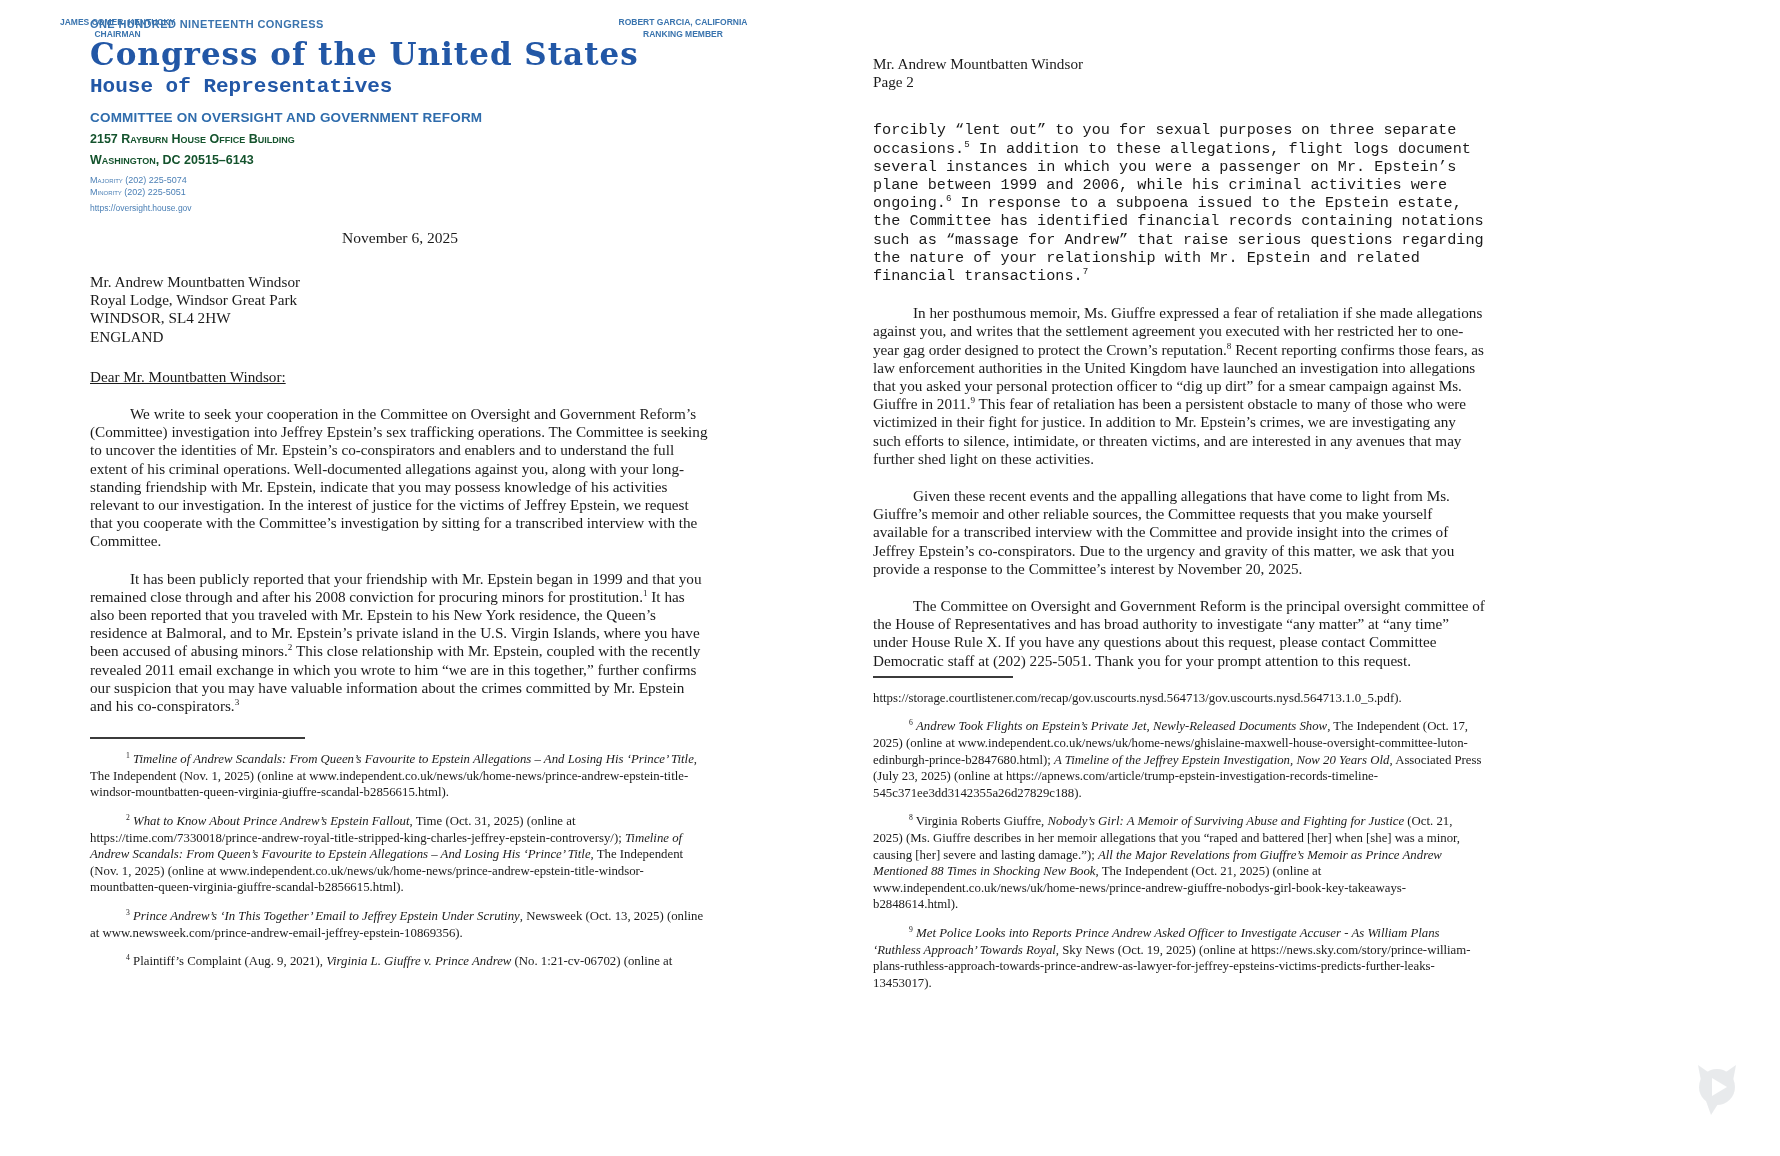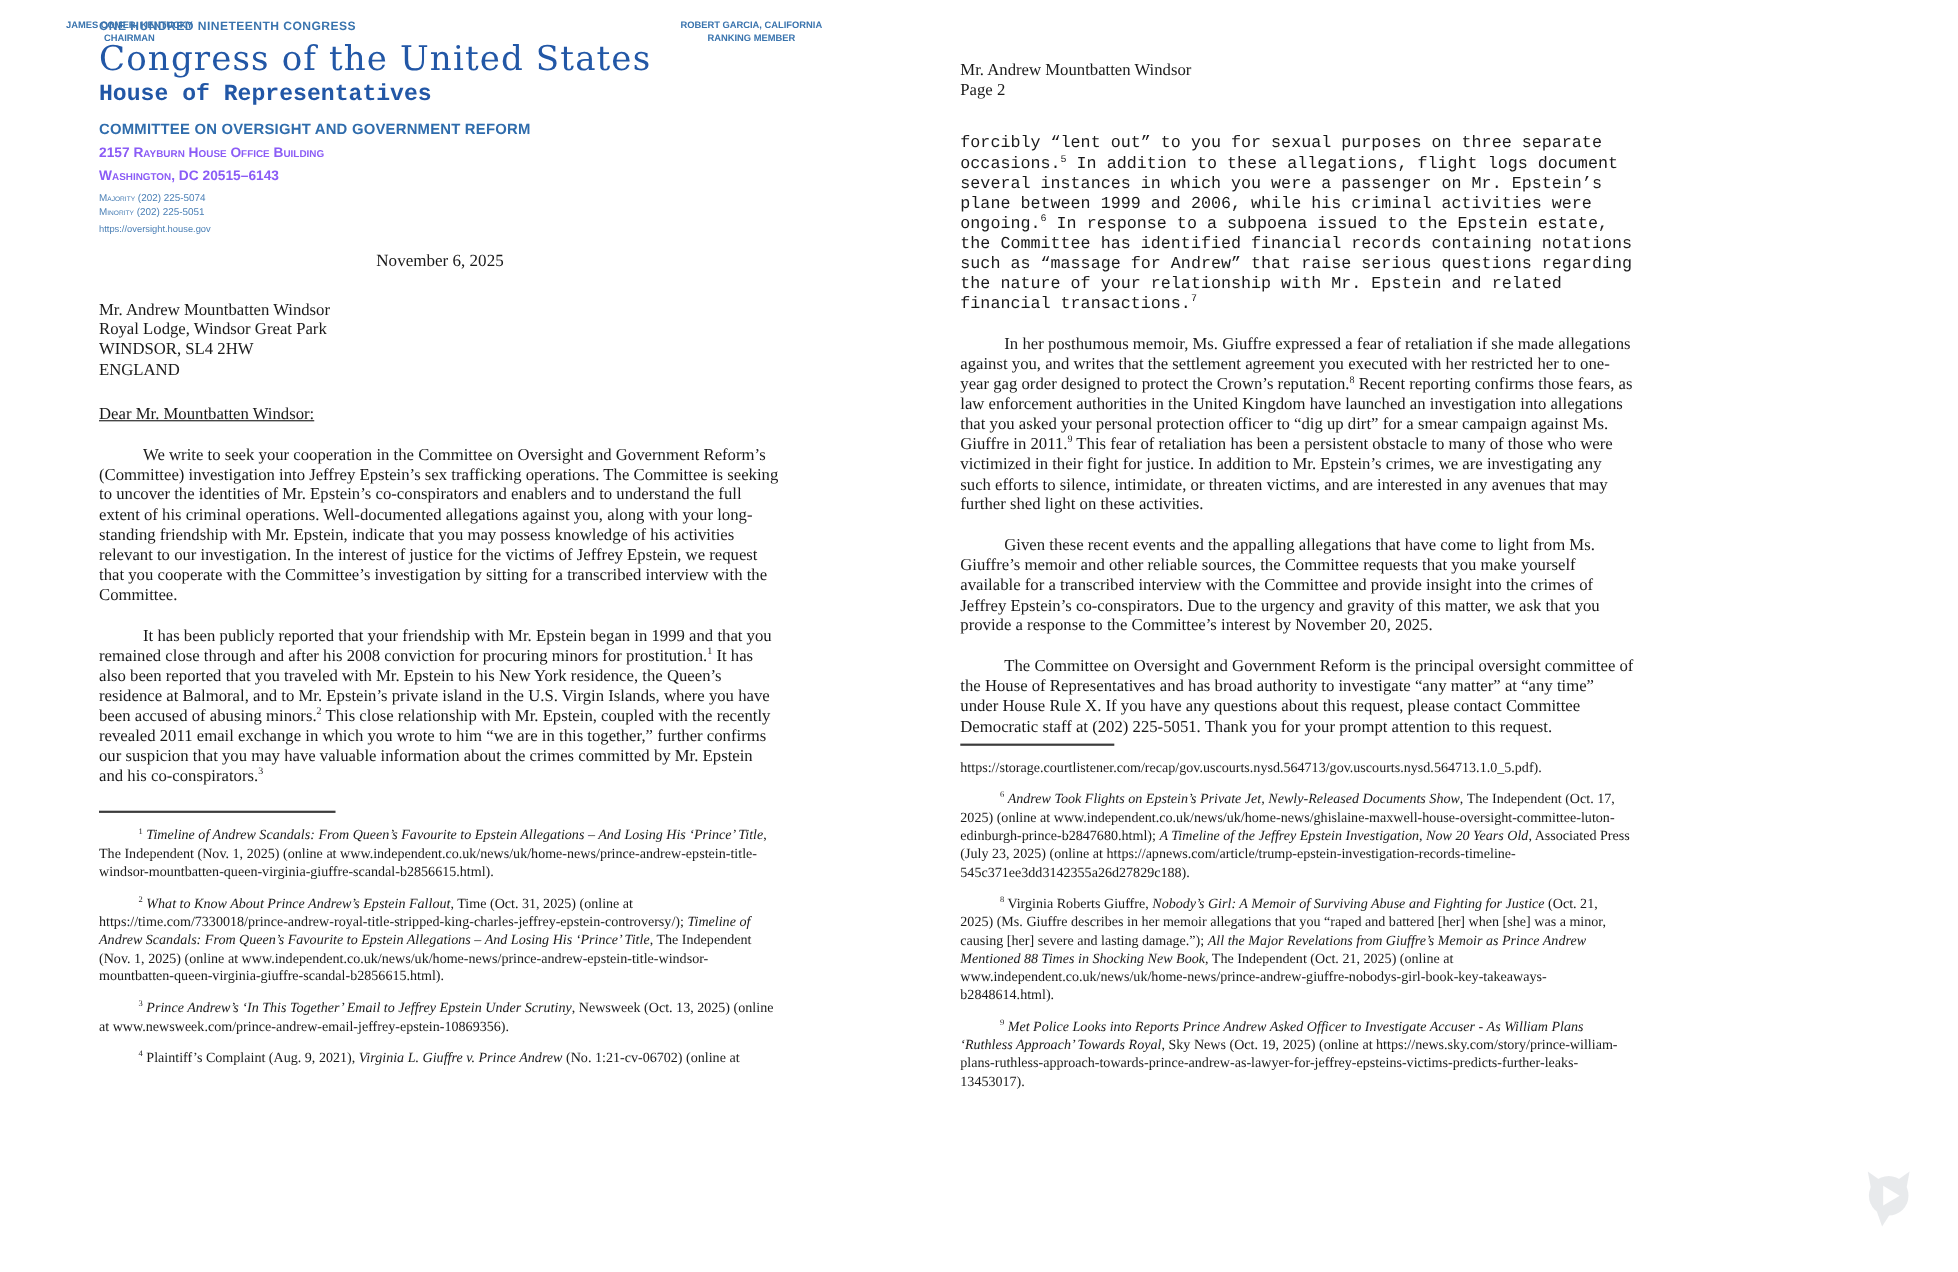--- a/index.html
+++ b/index.html
@@ -6,26 +6,26 @@
   body{width:1780px;height:1156px;position:relative;overflow:hidden;
        font-family:"Liberation Serif", serif;color:#1a1a1a;}
   .page{position:absolute;top:0;height:947px;}
   #page1{left:0;width:870px;}
   #page2{left:870px;width:910px;}
 
   
   .letterhead{width:620px;margin-left:90px;
               font-family:"Liberation Sans", sans-serif;color:#2f6cac;padding-top:18px;}
   .congress-session{font-size:11px;font-weight:600;letter-spacing:.4px;color:#3a74ae;}
-  .org-title{font-family:"DejaVu Serif", serif;font-weight:normal;font-size:31px;
+  .org-title{font-family:"DejaVu Serif", serif;font-weight:bold;font-size:31px;
              letter-spacing:1px;color:#2257a6;margin-top:6px;}
   .org-subtitle{font-family:Liberation Mono, monospace;font-weight:bold;font-size:21px;
                 color:#2257a6;margin-top:3px;}
   .committee-name{font-size:13.5px;font-weight:bold;letter-spacing:.2px;margin-top:12px;color:#2f6cac;}
-  .lh-addr{font-variant:small-caps;font-weight:600;font-size:12.5px;margin-top:7px;color:#8b5cf6;}
+  .lh-addr{font-variant:small-caps;font-weight:600;font-size:12.5px;margin-top:7px;color:#14532d;}
   .lh-phone{font-variant:small-caps;font-size:9px;line-height:11.5px;color:#4a7fb5;}
   .lh-phones{margin-top:8px;}
   .lh-site{font-size:8.5px;margin-top:5px;color:#4a7fb5;}
   .corner{position:absolute;top:16px;font-family:"Liberation Sans", sans-serif;
           font-size:8.5px;font-weight:600;line-height:1.45;color:#3a74ae;text-align:center;}
   .corner.left{left:60px;}
   .corner.right{left:608px;width:150px;}
 
   
   .date-line{width:620px;margin-left:90px;text-align:center;font-size:15.5px;margin-top:16px;}

